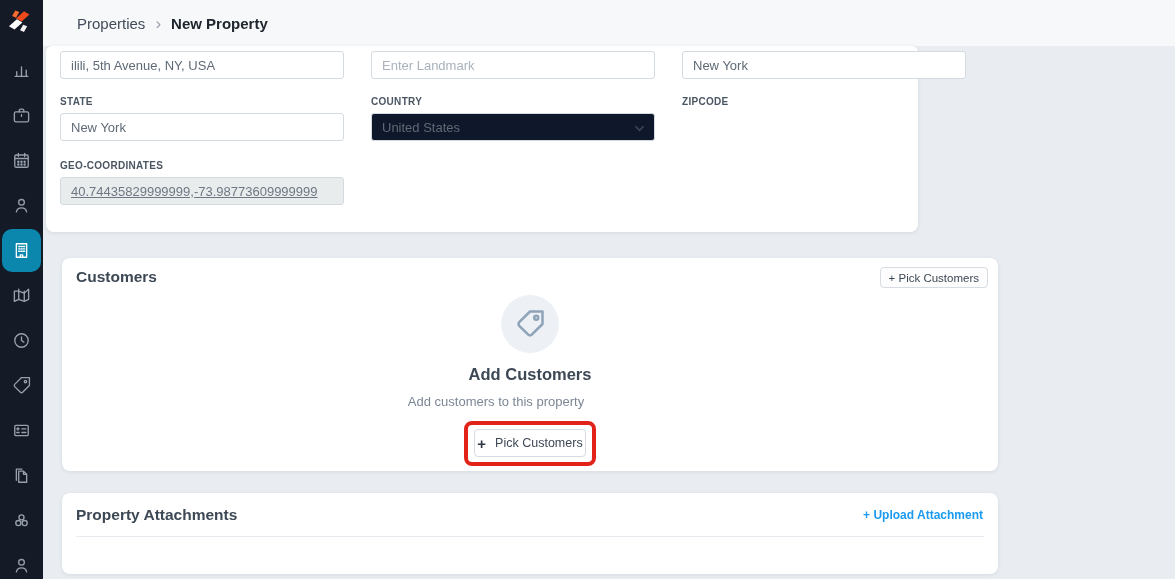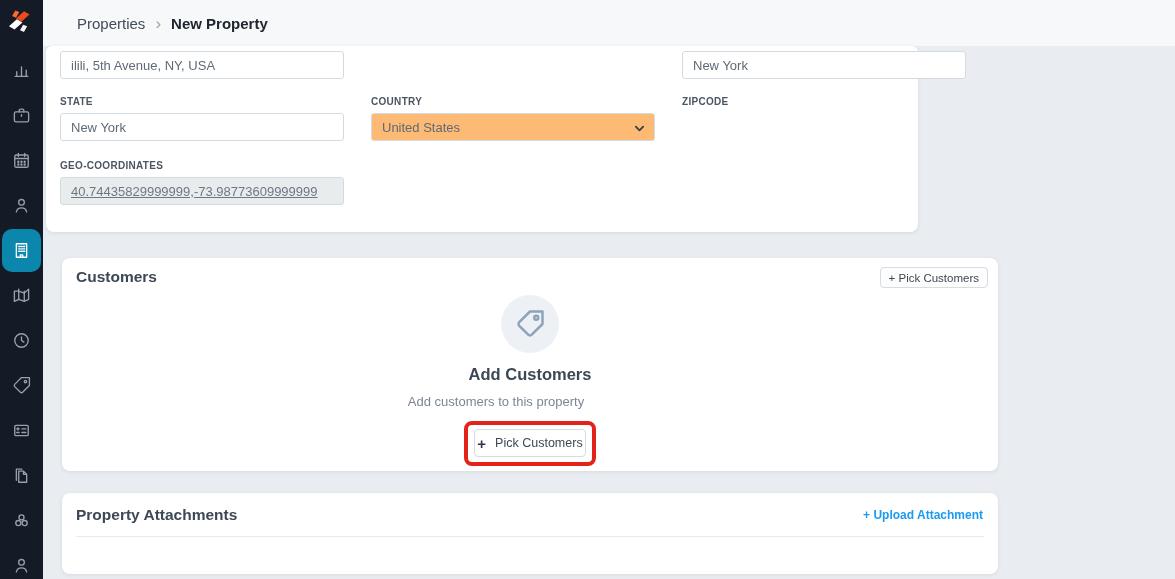--- a/index.html
+++ b/index.html
@@ -35,21 +35,21 @@
 
   
   .f-label { position:absolute; font-size:10px; font-weight:bold; color:#4b5663;
     letter-spacing:.3px; }
   .f-input { position:absolute; width:284px; height:28px; border:1px solid #d4dbe0;
     border-radius:3px; padding:0 10px; font-size:13px; color:#5f6a76;
     font-family:"Liberation Sans", sans-serif; background:#fff; outline:none; }
   .f-input::placeholder { color:#a9b2bc; }
   .f-input.disabled { background:#e9eced; color:#6e7884;text-decoration:underline; }
   .sel { position:absolute; width:284px; height:28px; border:1px solid #d4dbe0;
-    border-radius:3px; background:#fdba74; display:flex; align-items:center;
+    border-radius:3px; background:#0f172a; display:flex; align-items:center;
     padding:8px 10px; font-size:13px; color:#5f6a76; cursor:pointer; }
   .sel svg { position:absolute; right:9px; top:9px; stroke:#38414d; fill:none;
     stroke-width:2; stroke-linecap:round; stroke-linejoin:round; }
 
   .col1 { left:14px; } .col2 { left:325px; } .col3 { left:636px; }
   .row1 { top:5px; } .row2l { top:50px;text-align:center; } .row2 { top:67px; }
   .row3l { top:114px; } .row3 { top:131px; }
 
   
   .sec-title { position:absolute; left:14px; top:10px; font-size:15.5px;
@@ -179,20 +179,21 @@
 </div>
 
 <div class="header">
   <span class="crumb-parent">Properties</span>
   <span class="crumb-sep">›</span>
   <span class="crumb-current">New Property</span>
 </div>
 
 <div class="card card1">
   <input class="f-input col1 row1" value="ilili, 5th Avenue, NY, USA" style="">
+  <input class="f-input col2 row1" placeholder="Enter Landmark" style="">
   <input class="f-input col3 row1" value="New York" style="">
 
   <span class="f-label col1 row2l">STATE</span>
   <span class="f-label col2 row2l">COUNTRY</span>
   <span class="f-label col3 row2l">ZIPCODE</span>
 
   <input class="f-input col1 row2" value="New York" style="">
   <div class="sel col2 row2">
     <span>United States</span>
     <svg width="11" height="11" viewBox="0 0 12 12">

